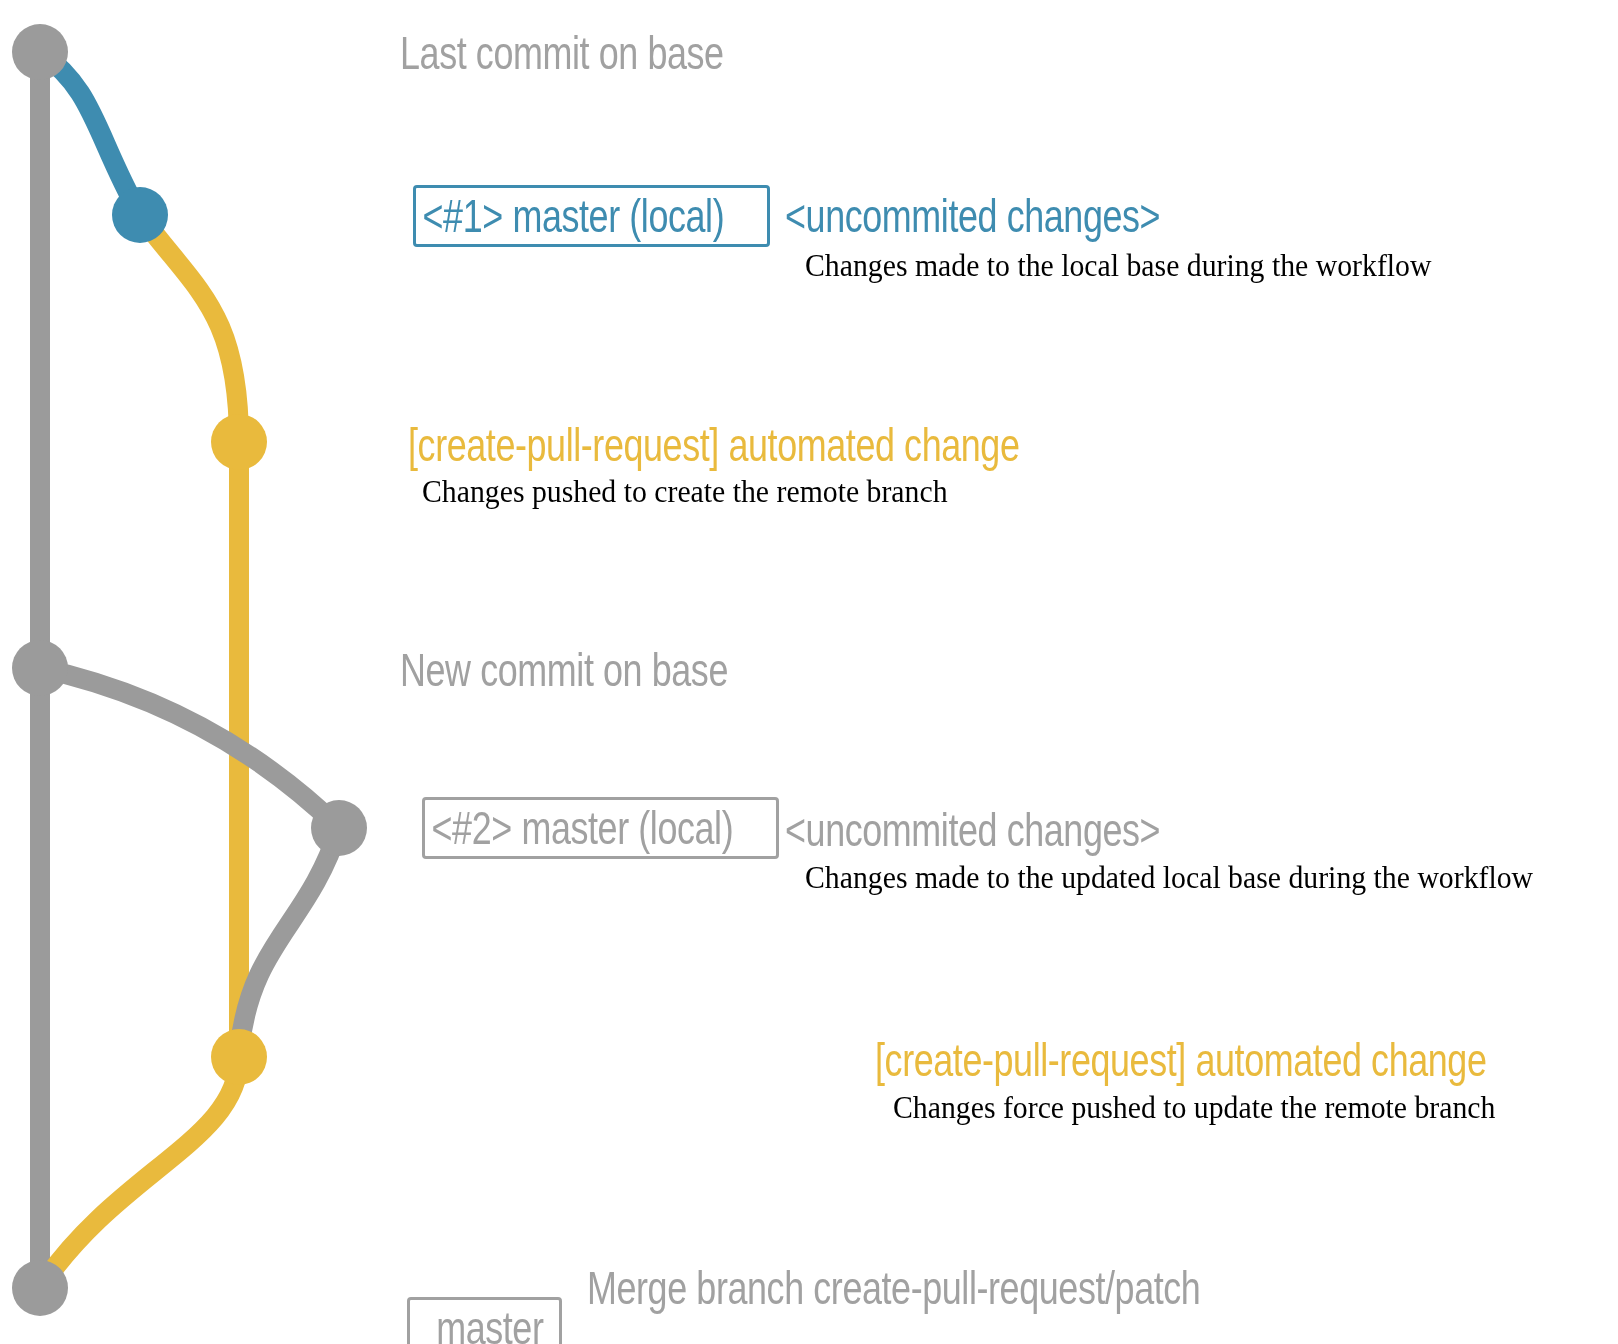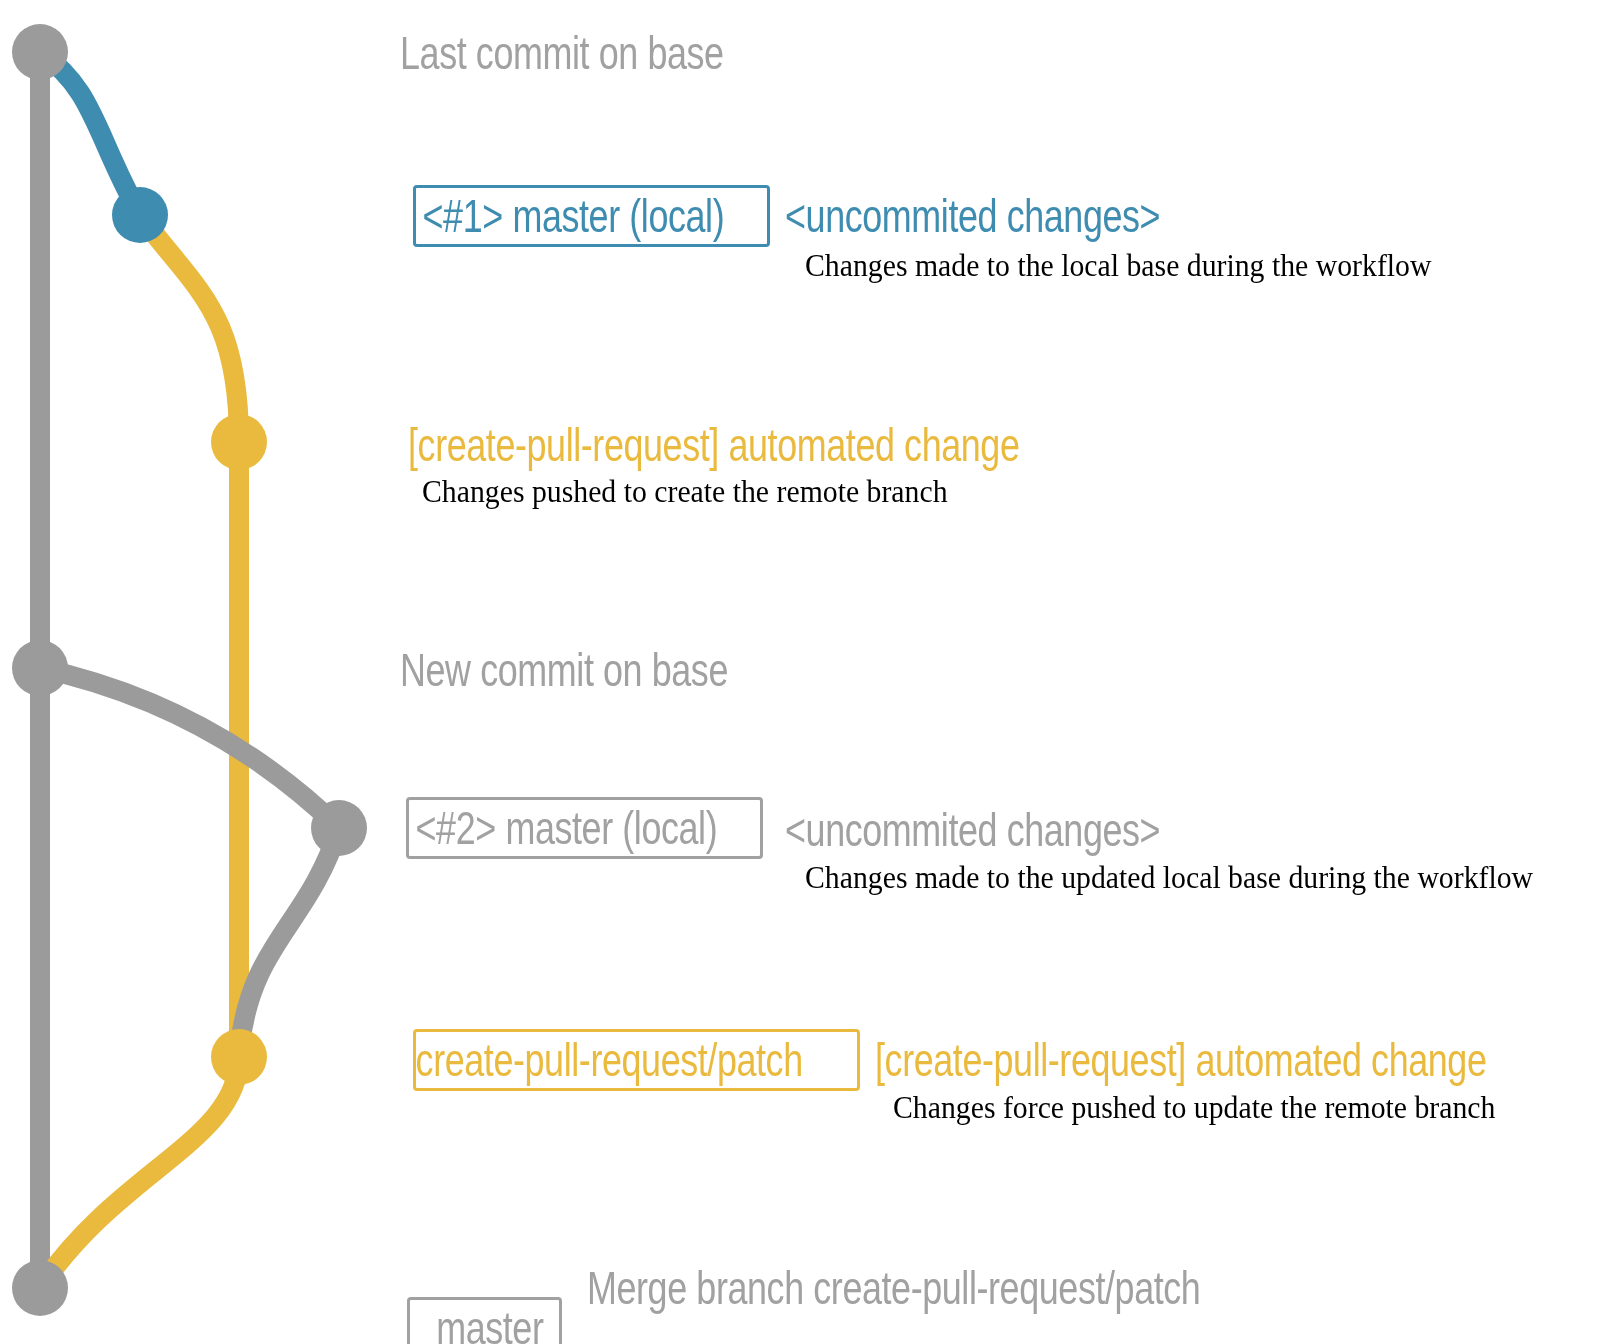--- a/index.html
+++ b/index.html
@@ -81,29 +81,26 @@
     <span>&lt;#1&gt; master (local)</span>
   </div>
   <div class="pos sans c-blue" style="left:785px; top:216px;">&lt;uncommited changes&gt;</div>
   <div class="pos serif" style="left:805px; top:265px;">Changes made to the local base during the workflow</div>
 
   <div class="pos sans c-yellow" style="left:408px; top:445px;">[create-pull-request] automated change</div>
   <div class="pos serif" style="left:422px; top:491px;">Changes pushed to create the remote branch</div>
 
   <div class="pos sans c-gray" style="left:400px; top:670px;">New commit on base</div>
 
-  <div class="badge c-gray" style="left:406px; top:828px; width:357px;">
+  <div class="badge c-gray" style="left:422px; top:828px; width:357px;">
     <span>&lt;#2&gt; master (local)</span>
   </div>
   <div class="pos sans c-gray" style="left:785px; top:830px;">&lt;uncommited changes&gt;</div>
   <div class="pos serif" style="left:805px; top:877px;">Changes made to the updated local base during the workflow</div>
 
-  <div class="badge c-yellow" style="left:413px; top:1060px; width:447px;">
-    <span>create-pull-request/patch</span>
-  </div>
   <div class="pos sans c-yellow" style="left:875px; top:1060px;">[create-pull-request] automated change</div>
   <div class="pos serif" style="left:893px; top:1107px;">Changes force pushed to update the remote branch</div>
 
   <div class="badge c-gray" style="left:407px; top:1288px; width:155px;margin-top:40px;">
     <span>master</span>
   </div>
   <div class="pos sans c-gray" style="left:587px; top:1288px;">Merge branch create-pull-request/patch</div>
 
 </div>
 

